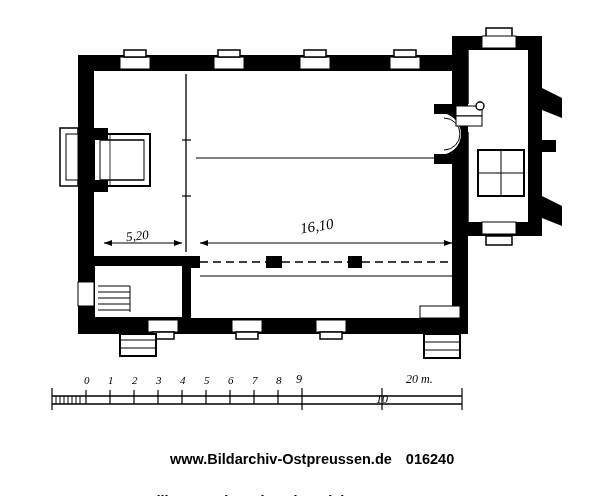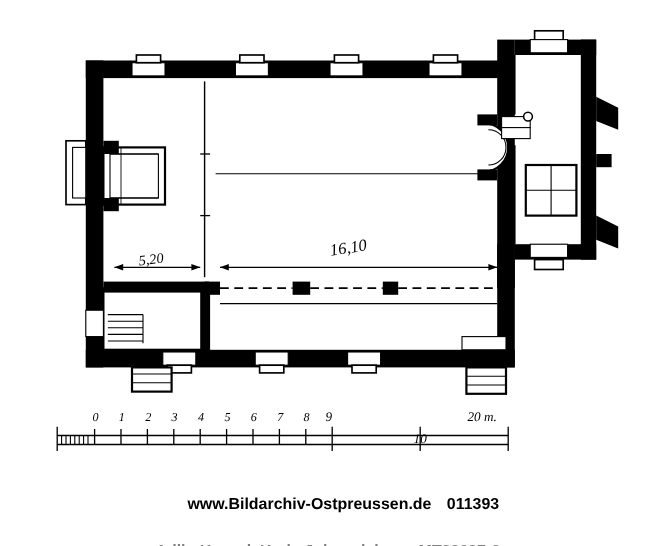--- a/index.html
+++ b/index.html
@@ -251,24 +251,24 @@
     <div style="position:absolute; left:132px; top:374px; font-family:'Liberation Serif',serif; font-style:italic; font-size:11px;">2</div>
     <div style="position:absolute; left:156px; top:374px; font-family:'Liberation Serif',serif; font-style:italic; font-size:11px;">3</div>
     <div style="position:absolute; left:180px; top:374px; font-family:'Liberation Serif',serif; font-style:italic; font-size:11px;">4</div>
     <div style="position:absolute; left:204px; top:374px; font-family:'Liberation Serif',serif; font-style:italic; font-size:11px;">5</div>
     <div style="position:absolute; left:228px; top:374px; font-family:'Liberation Serif',serif; font-style:italic; font-size:11px;">6</div>
     <div style="position:absolute; left:252px; top:374px; font-family:'Liberation Serif',serif; font-style:italic; font-size:11px;">7</div>
     <div style="position:absolute; left:276px; top:374px; font-family:'Liberation Serif',serif; font-style:italic; font-size:11px;">8</div>
     <div style="position:absolute; left:296px; top:372px; font-family:'Liberation Serif',serif; font-style:italic; font-size:12px;">9</div>
     <div style="position:absolute; left:376px; top:372px; font-family:'Liberation Serif',serif; font-style:italic; font-size:12px;margin-top:20px;">10</div>
 
-    <div style="position:absolute; left:425px; top:372px; font-family:'Liberation Serif',serif; font-style:italic; font-size:12px;">20 m.</div>
+    <div style="position:absolute; left:406px; top:372px; font-family:'Liberation Serif',serif; font-style:italic; font-size:12px;">20 m.</div>
   </div>
 
   <div class="caption-block">
     <div class="caption-line line1">
-      <span>www.Bildarchiv-Ostpreussen.de</span><span class="gap"></span><span>011393</span>
+      <span>www.Bildarchiv-Ostpreussen.de</span><span class="gap"></span><span>016240</span>
     </div>
     <div class="caption-line">Adlig Kessel, Kreis Johannisburg, MT22097-6.</div>
 
   </div>
 
 </div>
 
 </body></html>

